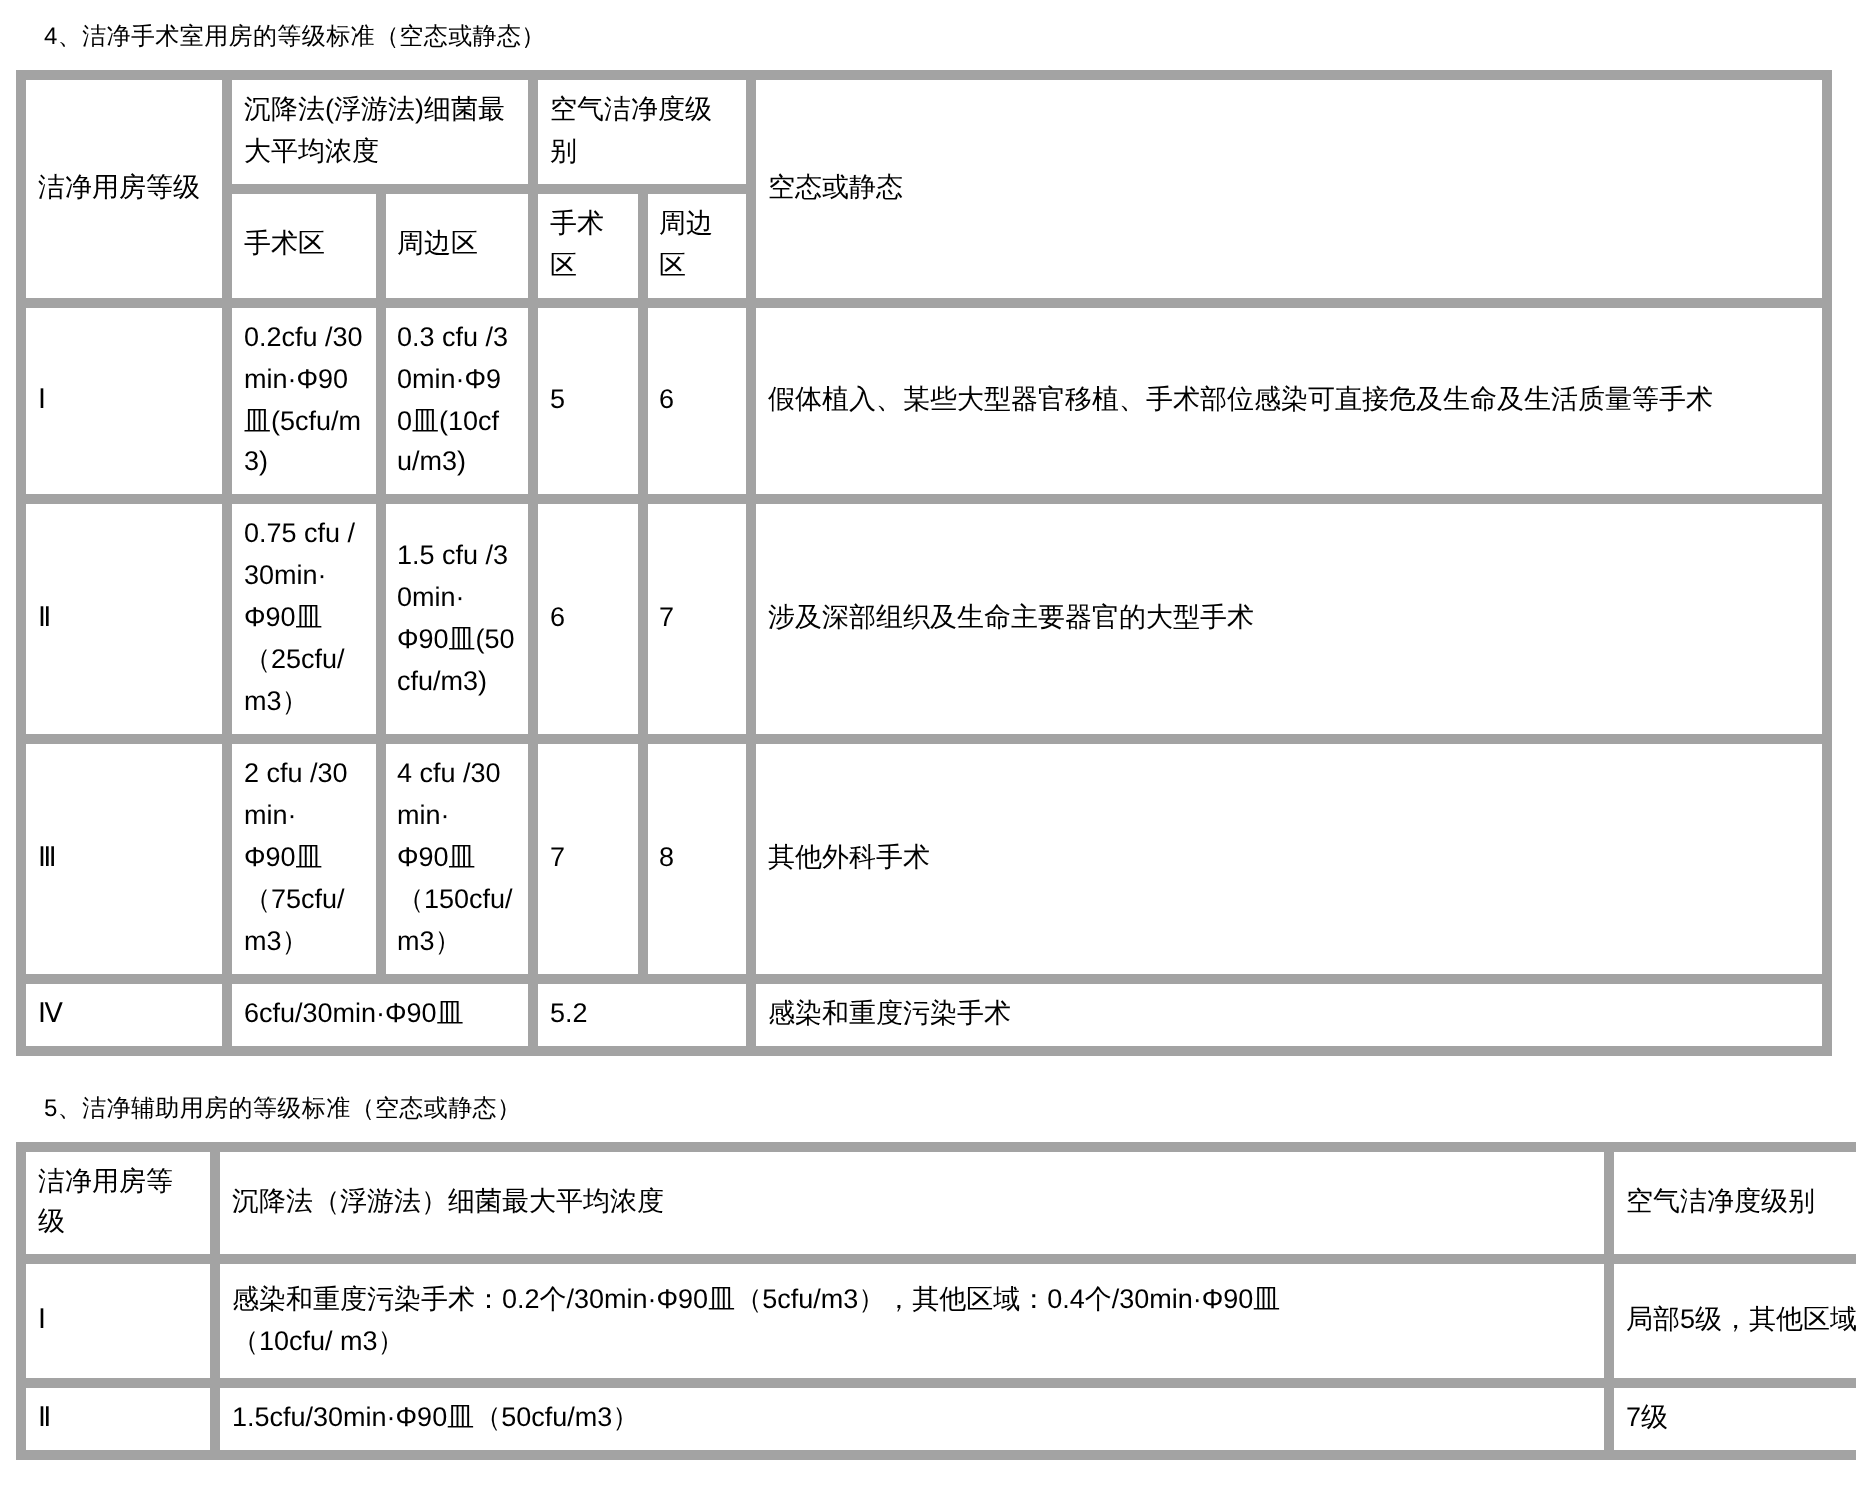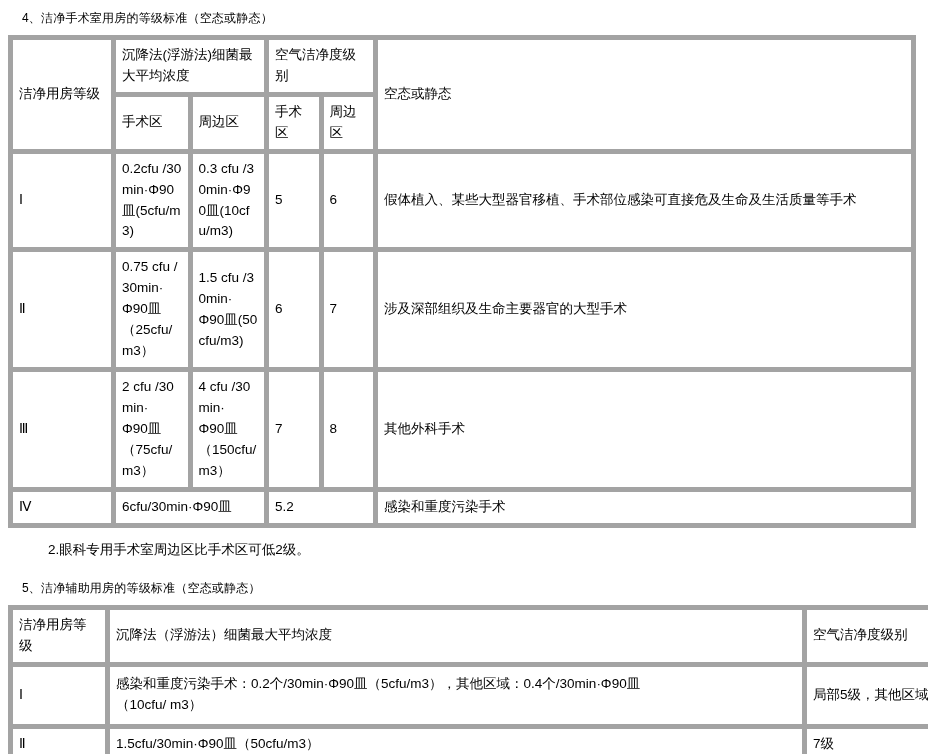--- a/index.html
+++ b/index.html
@@ -122,21 +122,20 @@
 
       <tr class="row-h">
         <td class="lvl">Ⅳ</td>
         <td class="c2" colspan="2">6cfu/30min·Φ90皿</td>
         <td class="c4" colspan="2">5.2</td>
         <td>感染和重度污染手术</td>
       </tr>
     </tbody>
   </table>
 
-  <div class="note note-indent2">2.眼科专用手术室周边区比手术区可低2级。</div>
 
   <div class="gap"></div>
 
   <div class="section-heading">5、洁净辅助用房的等级标准（空态或静态）</div>
 
   <table class="tbl2">
     <tbody>
       <tr class="h2row">
         <td class="lvl">洁净用房等级</td>
         <td class="mid">沉降法（浮游法）细菌最大平均浓度</td>

